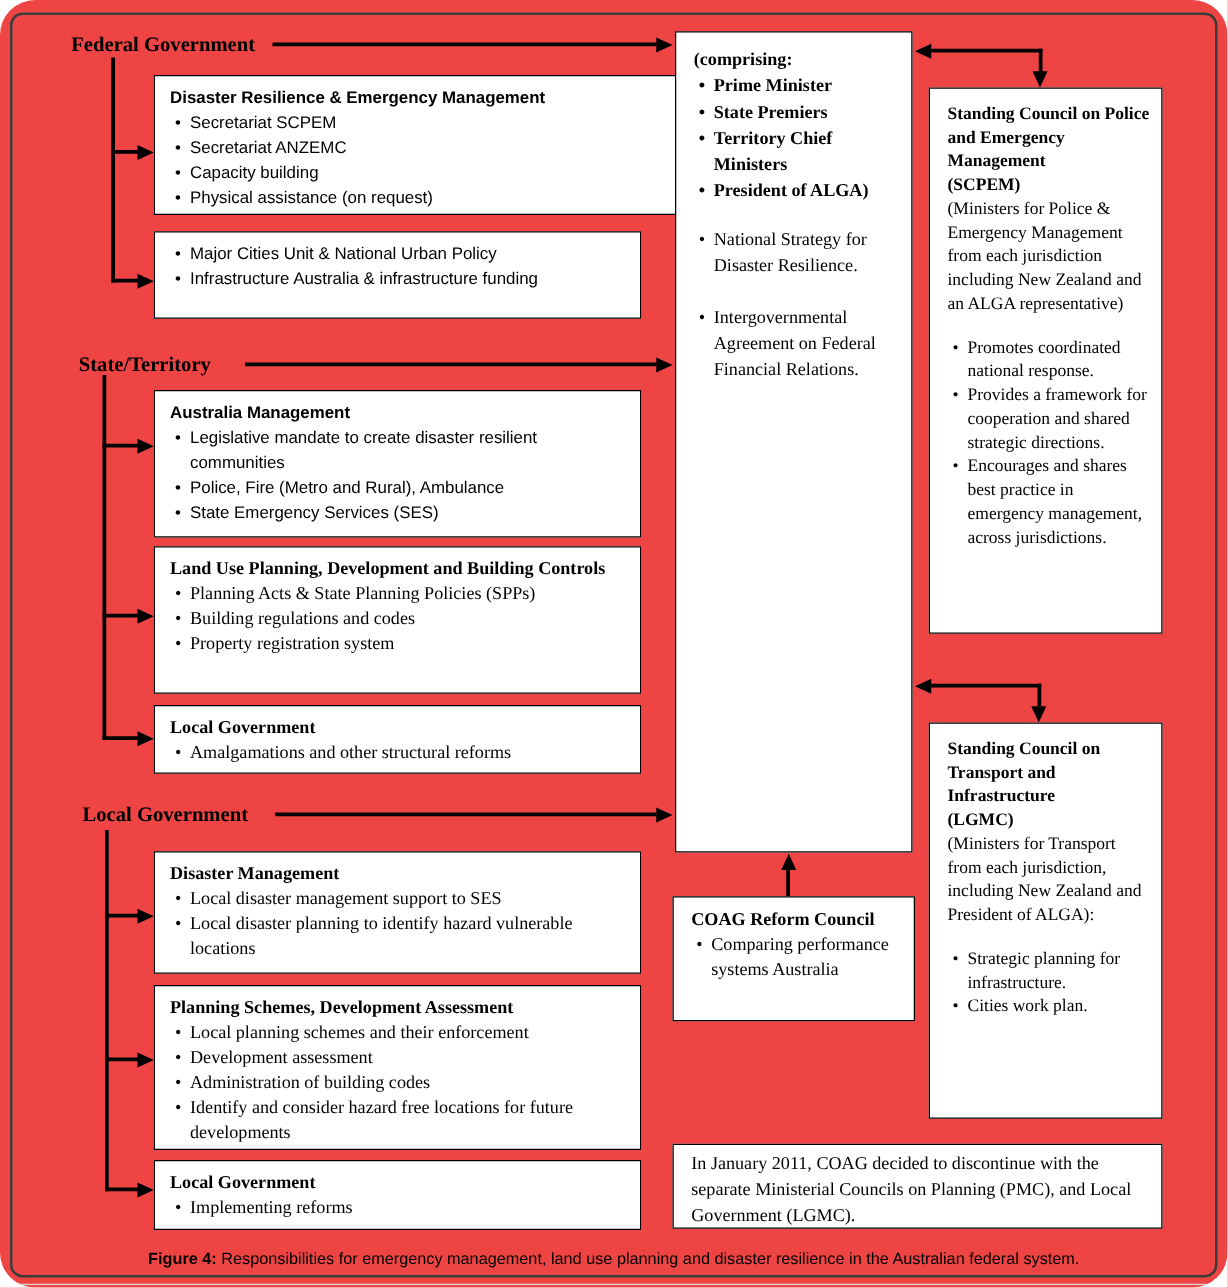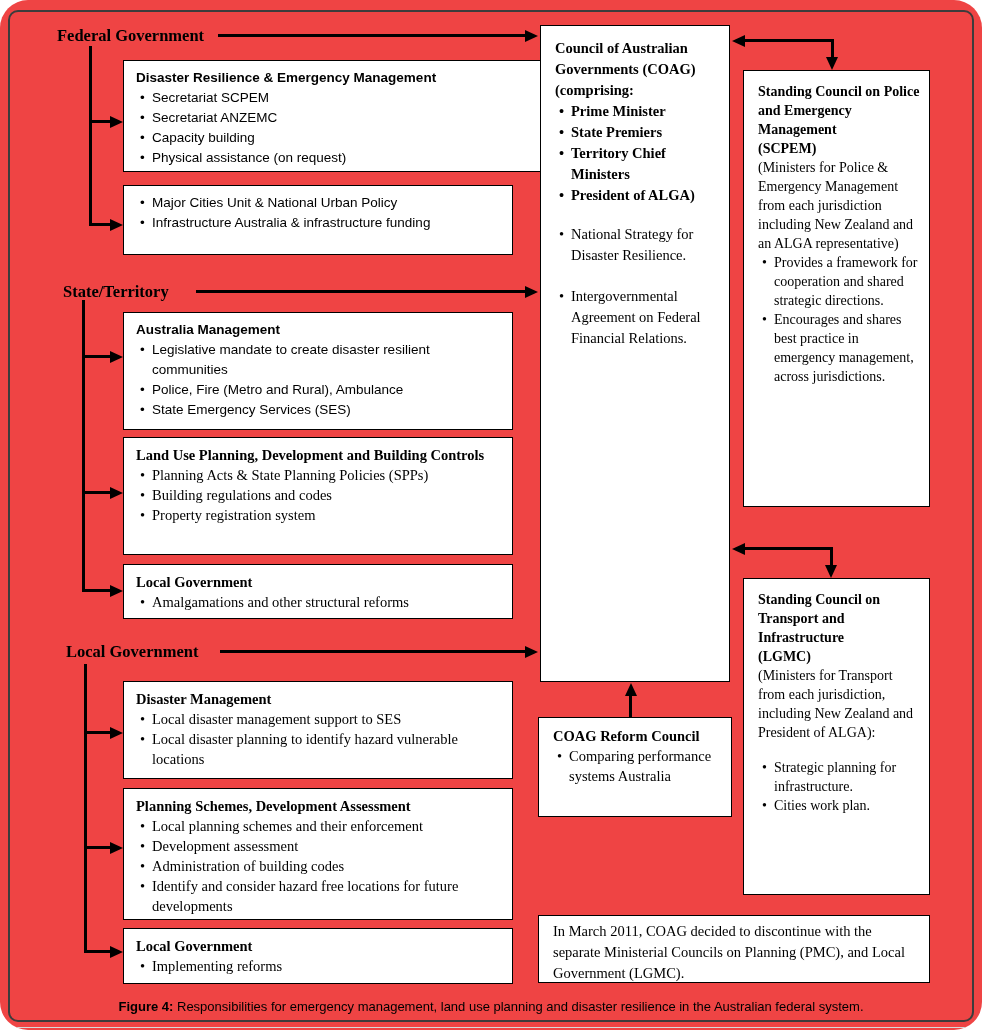--- a/index.html
+++ b/index.html
@@ -129,39 +129,39 @@
     <div class="bullet">Administration of building codes</div>
     <div class="bullet">Identify and consider hazard free locations for future developments</div>
   </div>
 
   <div class="box serif" style="left:123px; top:928px; width:390px; height:56px;">
     <div class="box-title">Local Government</div>
     <div class="bullet">Implementing reforms</div>
   </div>
 
   <div class="box serif coag-lh" style="left:540px; top:25px; width:190px; height:657px; padding:12px 8px 8px 14px;">
-    <div class="box-title">Council of Australian Governments (COAG)</div>
     <div class="box-title">(comprising:</div>
     <div class="bullet bold">Prime Minister</div>
     <div class="bullet bold">State Premiers</div>
     <div class="bullet bold">Territory Chief Ministers</div>
     <div class="bullet bold">President of ALGA)</div>
     <div class="bullet gap18">National Strategy for Disaster Resilience.</div>
     <div class="bullet gap20">Intergovernmental Agreement on Federal Financial Relations.</div>
   </div>
 
   <div class="ah ah-left" style="left:732px; top:35px;"></div>
   <div class="hline" style="left:745px; top:39px; width:89px; height:3px;"></div>
   <div class="vline" style="left:831px; top:39px; width:3px; height:19px;"></div>
   <div class="ah ah-down" style="left:826px; top:57px;"></div>
 
   <div class="box serif-tight" style="left:743px; top:70px; width:187px; height:437px; padding:11px 8px 8px 14px;">
     <div class="box-title">Standing Council on Police and Emergency Management</div>
     <div class="box-title">(SCPEM)</div>
     <div>(Ministers for Police &amp; Emergency Management from each jurisdiction including New Zealand and an ALGA representative)</div>
+    <div class="bullet gap16">Promotes coordinated national response.</div>
     <div class="bullet">Provides a framework for cooperation and shared strategic directions.</div>
     <div class="bullet">Encourages and shares best practice in emergency management, across jurisdictions.</div>
   </div>
 
   <div class="ah ah-left" style="left:732px; top:543px;"></div>
   <div class="hline" style="left:745px; top:547px; width:88px; height:3px;"></div>
   <div class="vline" style="left:830px; top:547px; width:3px; height:18px;"></div>
   <div class="ah ah-down" style="left:825px; top:565px;"></div>
 
   <div class="box serif-tight" style="left:743px; top:578px; width:187px; height:317px; padding:11px 8px 8px 14px;">
@@ -174,21 +174,21 @@
 
   <div class="ah ah-up" style="left:625px; top:683px;"></div>
   <div class="vline" style="left:629px; top:695px; width:3px; height:23px;"></div>
 
   <div class="box serif" style="left:538px; top:717px; width:194px; height:100px; padding:8px 8px 6px 14px;">
     <div class="box-title">COAG Reform Council</div>
     <div class="bullet">Comparing performance systems Australia</div>
   </div>
 
   <div class="box serif" style="left:538px; top:915px; width:392px; height:68px; padding:5px 10px 4px 14px; line-height:21px;">
-    <div>In March 2011, COAG decided to discontinue with the separate Ministerial Councils on Planning (PMC), and Local Government (LGMC).</div>
+    <div>In January 2011, COAG decided to discontinue with the separate Ministerial Councils on Planning (PMC), and Local Government (LGMC).</div>
   </div>
 
   <div class="caption">
     <span class="bold">Figure 4:</span><span> Responsibilities for emergency management, land use planning and disaster resilience in the Australian federal system.</span>
   </div>
 
   <div class="bottom-rule"></div>
 </div>
 
 </body></html>

